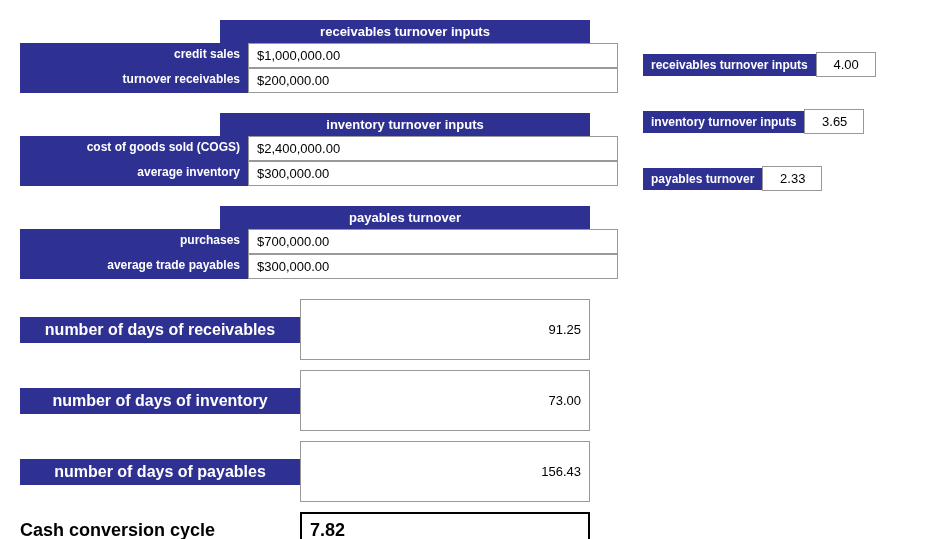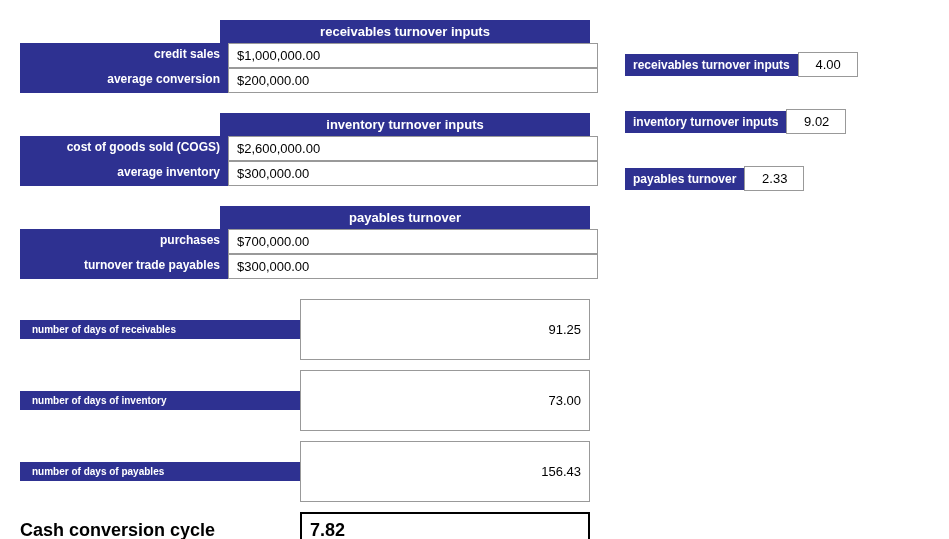--- a/index.html
+++ b/index.html
@@ -30,21 +30,21 @@
       margin-left: 200px;
       width: 370px;
     }
 
     .input-row {
       display: flex;
       align-items: stretch;
     }
 
     .row-label {
-      width: 208px;
+      width: 228px;
       background-color: #2e3191;
       color: #ffffff;
       text-align: right;
       padding: 4px 8px;
       font-weight: bold;
       font-size: 12px;
     }
 
     .row-value {
       width: 370px;
@@ -95,22 +95,22 @@
       display: flex;
       align-items: center;
       margin-bottom: 10px;
     }
 
     .days-label {
       background-color: #2e3191;
       color: #ffffff;
       font-weight: bold;
       padding: 4px 12px;
-      text-align: left;
-      font-size: 10px;
+      text-align: center;
+      font-size: 16px;
       width: 280px;
     }
 
     .days-value {
       border: 1px solid #999;
       padding: 22px 8px;
       text-align: right;
       font-size: 13px;
       background: #fff;
       width: 290px;
@@ -161,45 +161,45 @@
 
   <div>
 
     <div class="input-group">
       <div class="group-header">receivables turnover inputs</div>
       <div class="input-row">
         <div class="row-label">credit sales</div>
         <div class="row-value">$1,000,000.00</div>
       </div>
       <div class="input-row">
-        <div class="row-label">average conversion</div>
+        <div class="row-label">turnover receivables</div>
         <div class="row-value">$200,000.00</div>
       </div>
     </div>
 
     <div class="input-group">
       <div class="group-header">inventory turnover inputs</div>
       <div class="input-row">
         <div class="row-label">cost of goods sold (COGS)</div>
-        <div class="row-value">$2,600,000.00</div>
+        <div class="row-value">$2,400,000.00</div>
       </div>
       <div class="input-row">
         <div class="row-label">average inventory</div>
         <div class="row-value">$300,000.00</div>
       </div>
     </div>
 
     <div class="input-group">
       <div class="group-header">payables turnover</div>
       <div class="input-row">
         <div class="row-label">purchases</div>
         <div class="row-value">$700,000.00</div>
       </div>
       <div class="input-row">
-        <div class="row-label">turnover trade payables</div>
+        <div class="row-label">average trade payables</div>
         <div class="row-value">$300,000.00</div>
       </div>
     </div>
 
     <div class="days-section">
       <div class="days-row">
         <div class="days-label">number of days of receivables</div>
         <div class="days-value">91.25</div>
       </div>
       <div class="days-row">
@@ -224,21 +224,21 @@
     <div class="result-group receivables-result">
       <div class="result-row">
         <div class="result-label">receivables turnover inputs</div>
         <div class="result-value">4.00</div>
       </div>
     </div>
 
     <div class="result-group inventory-result">
       <div class="result-row">
         <div class="result-label">inventory turnover inputs</div>
-        <div class="result-value">9.02</div>
+        <div class="result-value">3.65</div>
       </div>
     </div>
 
     <div class="result-group payables-result">
       <div class="result-row">
         <div class="result-label">payables turnover</div>
         <div class="result-value">2.33</div>
       </div>
     </div>
 

